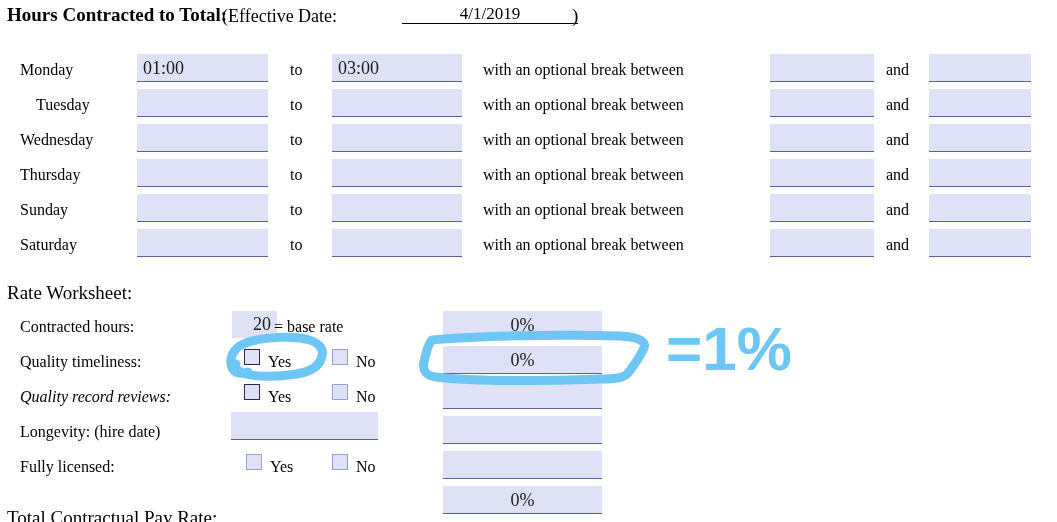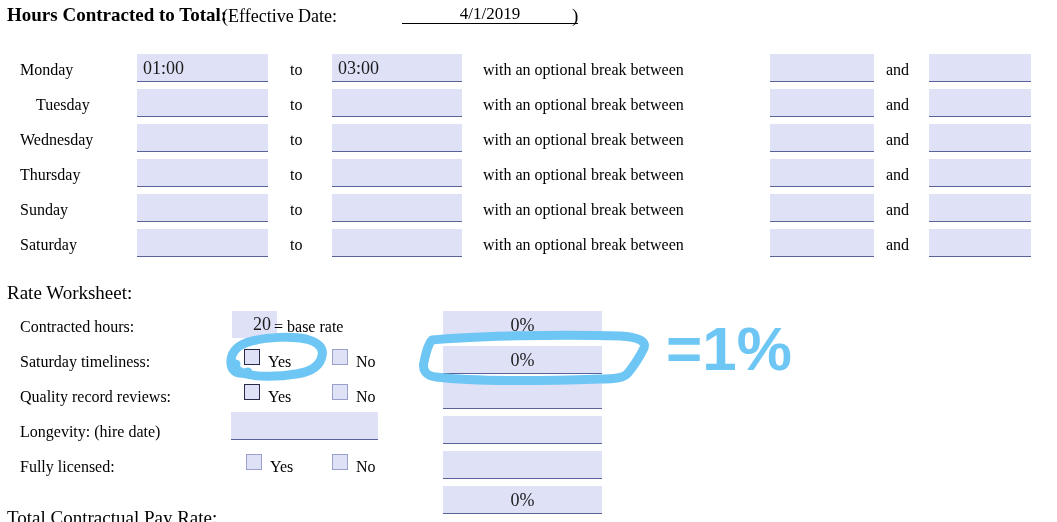--- a/index.html
+++ b/index.html
@@ -160,27 +160,27 @@
     <span class="field" style="left: 929px; top: 229px; width: 102px; height: 28px;"></span>
   </div>
 
 <div id="rate-section">
   <span class="lbl bold" style="left:7px; top:283px; font-size:19px;">Rate Worksheet:</span>
 
   <span class="lbl" style="left:20px; top:317px;text-align:right;">Contracted hours:</span>
   <span class="field right" style="left:232px; top:311px; width:45px; height:27px; border-bottom:none; line-height:27px;">20</span>
   <span class="lbl" style="left:274px; top:317px;">= base rate</span>
 
-  <span class="lbl" style="left:20px; top:352px;">Saturday timeliness:</span>
+  <span class="lbl" style="left:20px; top:352px;">Quality timeliness:</span>
   <span class="cbox accent" style="left:244px; top:349px;"></span>
   <span class="lbl" style="left:268px; top:352px;">Yes</span>
   <span class="cbox" style="left:332px; top:349px;"></span>
   <span class="lbl" style="left:356px; top:352px;">No</span>
 
-  <span class="lbl" style="left:20px; top:387px;">Quality record reviews:</span>
+  <span class="lbl" style="left:20px; top:387px;font-style:italic;">Quality record reviews:</span>
   <span class="cbox accent" style="left:244px; top:384px;"></span>
   <span class="lbl" style="left:268px; top:387px;">Yes</span>
   <span class="cbox" style="left:332px; top:384px;"></span>
   <span class="lbl" style="left:356px; top:387px;">No</span>
 
   <span class="lbl" style="left:20px; top:422px;">Longevity: (hire date)</span>
   <span class="field" style="left:231px; top:412px; width:147px; height:28px;"></span>
 
   <span class="lbl" style="left:20px; top:457px;">Fully licensed:</span>
   <span class="cbox" style="left:246px; top:454px;"></span>

